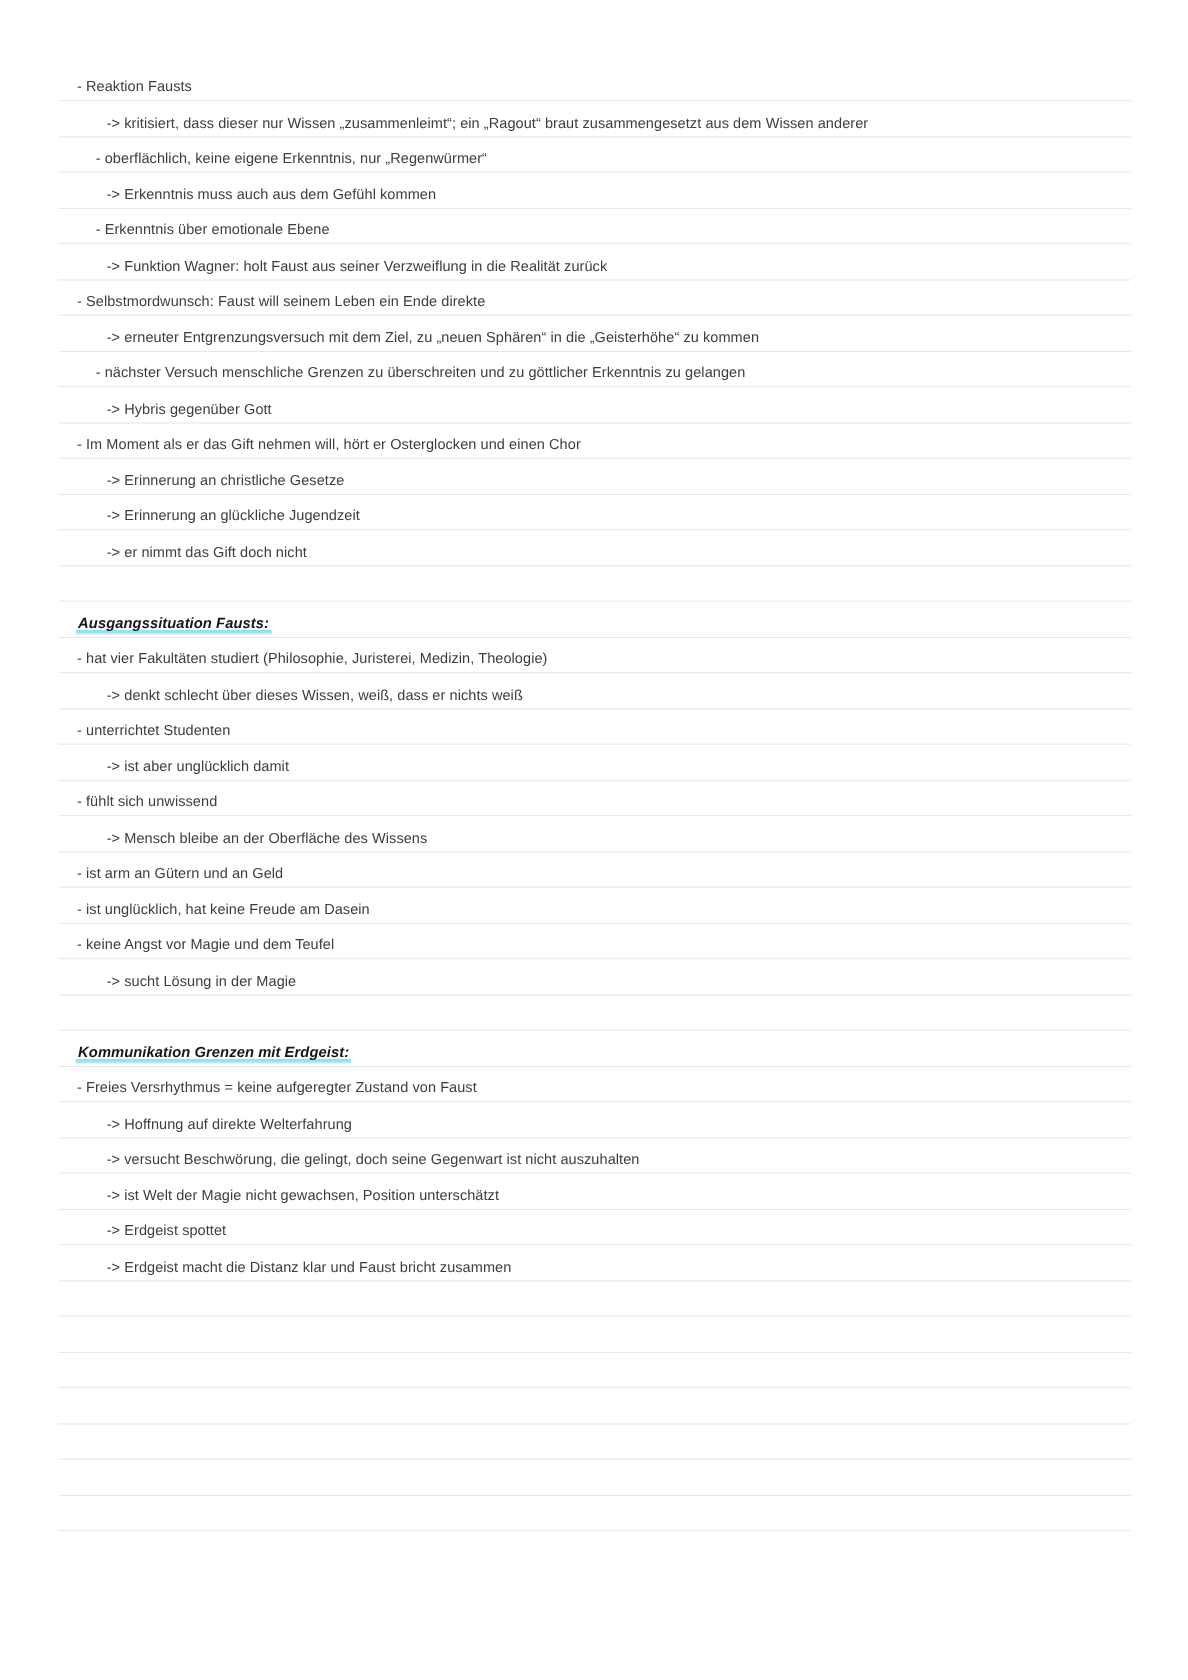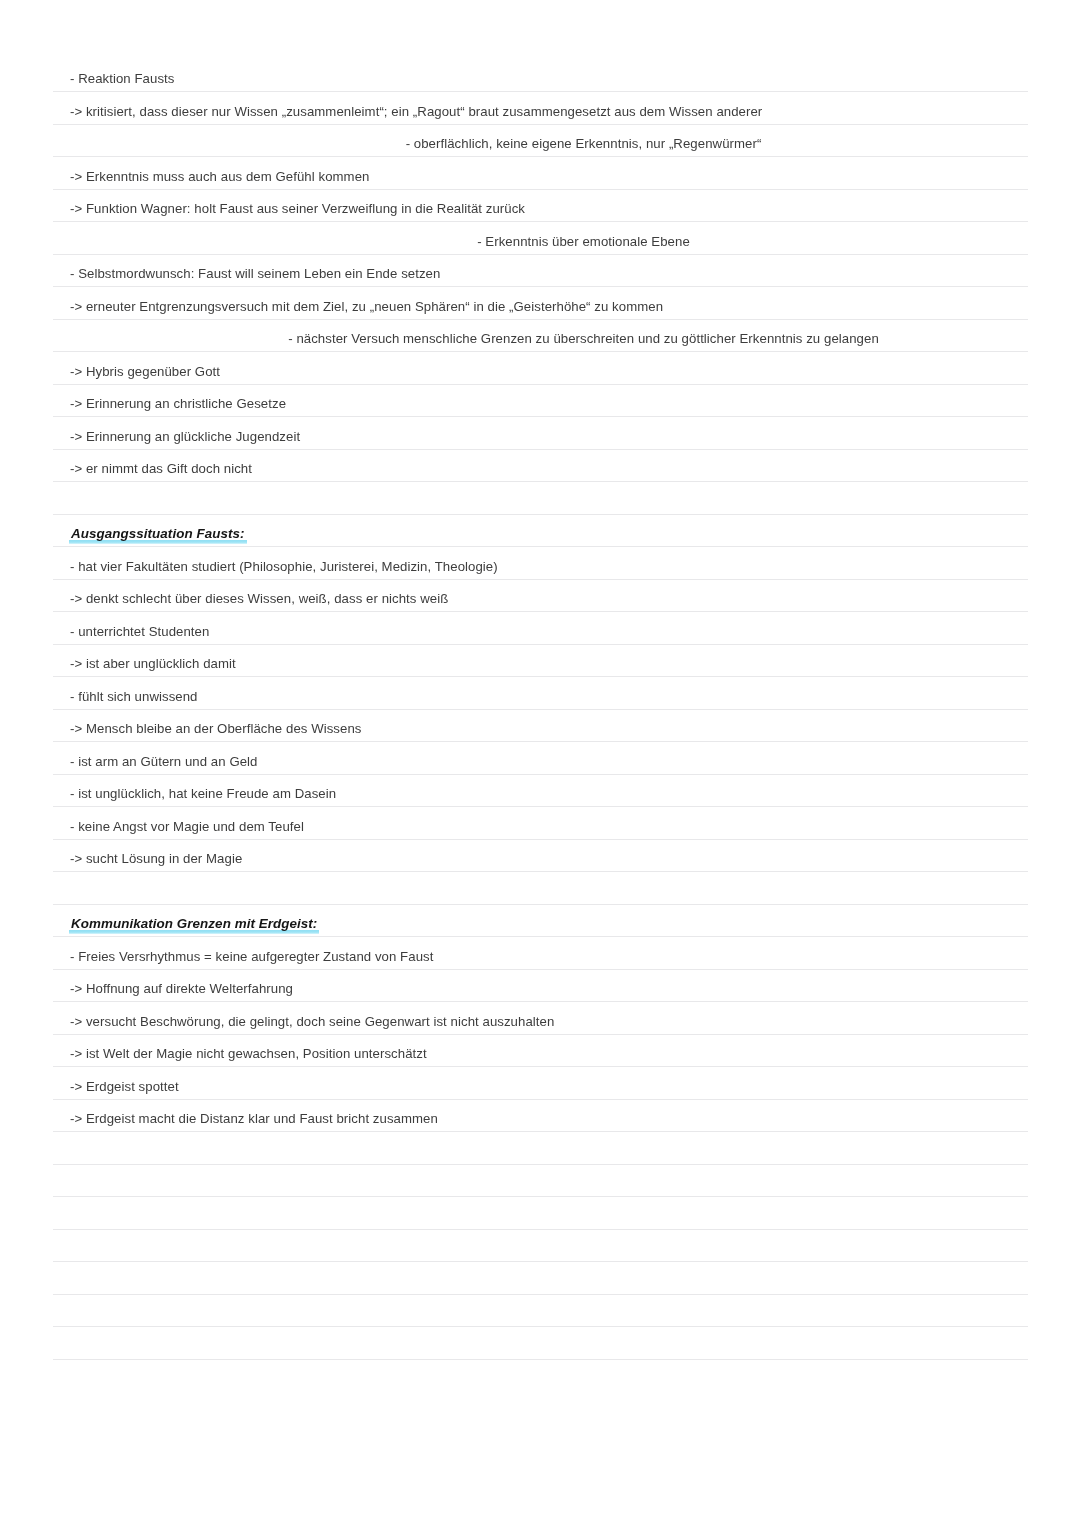--- a/index.html
+++ b/index.html
@@ -62,22 +62,22 @@
     bottom: 6px;
     font-size: 13.2px;
     line-height: 15px;
     letter-spacing: 0.005em;
     white-space: nowrap;
     color: #3d3d3d;
   }
 
   
   .lvl1 .txt { padding-left: 70px; }
-  .lvl2 .txt { padding-left: 70px; margin-top: 31px; }
-  .lvl3 .txt { padding-left: 87px; text-align: center; }
+  .lvl2 .txt { padding-left: 97px; margin-top: 31px; }
+  .lvl3 .txt { padding-left: 87px; }
   .lvl0 .txt { padding-left: 69px; }
 
   
   .row.heading .txt {
     font-weight: 700;
     color: #161616;
     font-size: 13.4px;
     font-style: italic;
   }
   .row.heading .hl {
@@ -103,37 +103,40 @@
         </div>
         <div class="row lvl2">
           <div class="txt">-&gt; kritisiert, dass dieser nur Wissen „zusammenleimt“; ein „Ragout“ braut zusammengesetzt aus dem Wissen anderer</div>
         </div>
         <div class="row lvl3">
           <div class="txt">- oberflächlich, keine eigene Erkenntnis, nur „Regenwürmer“</div>
         </div>
         <div class="row lvl2">
           <div class="txt">-&gt; Erkenntnis muss auch aus dem Gefühl kommen</div>
         </div>
-        <div class="row lvl2">
-          <div class="txt">-&gt; Funktion Wagner: holt Faust aus seiner Verzweiflung in die Realität zurück</div>
-        </div>
         <div class="row lvl3">
           <div class="txt">- Erkenntnis über emotionale Ebene</div>
         </div>
-        <div class="row lvl1">
-          <div class="txt">- Selbstmordwunsch: Faust will seinem Leben ein Ende setzen</div>
+        <div class="row lvl2">
+          <div class="txt">-&gt; Funktion Wagner: holt Faust aus seiner Verzweiflung in die Realität zurück</div>
+        </div>
+        <div class="row lvl1">
+          <div class="txt">- Selbstmordwunsch: Faust will seinem Leben ein Ende direkte</div>
         </div>
         <div class="row lvl2">
           <div class="txt">-&gt; erneuter Entgrenzungsversuch mit dem Ziel, zu „neuen Sphären“ in die „Geisterhöhe“ zu kommen</div>
         </div>
         <div class="row lvl3">
           <div class="txt">- nächster Versuch menschliche Grenzen zu überschreiten und zu göttlicher Erkenntnis zu gelangen</div>
         </div>
         <div class="row lvl2">
           <div class="txt">-&gt; Hybris gegenüber Gott</div>
+        </div>
+        <div class="row lvl1">
+          <div class="txt">- Im Moment als er das Gift nehmen will, hört er Osterglocken und einen Chor</div>
         </div>
         <div class="row lvl2">
           <div class="txt">-&gt; Erinnerung an christliche Gesetze</div>
         </div>
         <div class="row lvl2">
           <div class="txt">-&gt; Erinnerung an glückliche Jugendzeit</div>
         </div>
         <div class="row lvl2">
           <div class="txt">-&gt; er nimmt das Gift doch nicht</div>
         </div>

